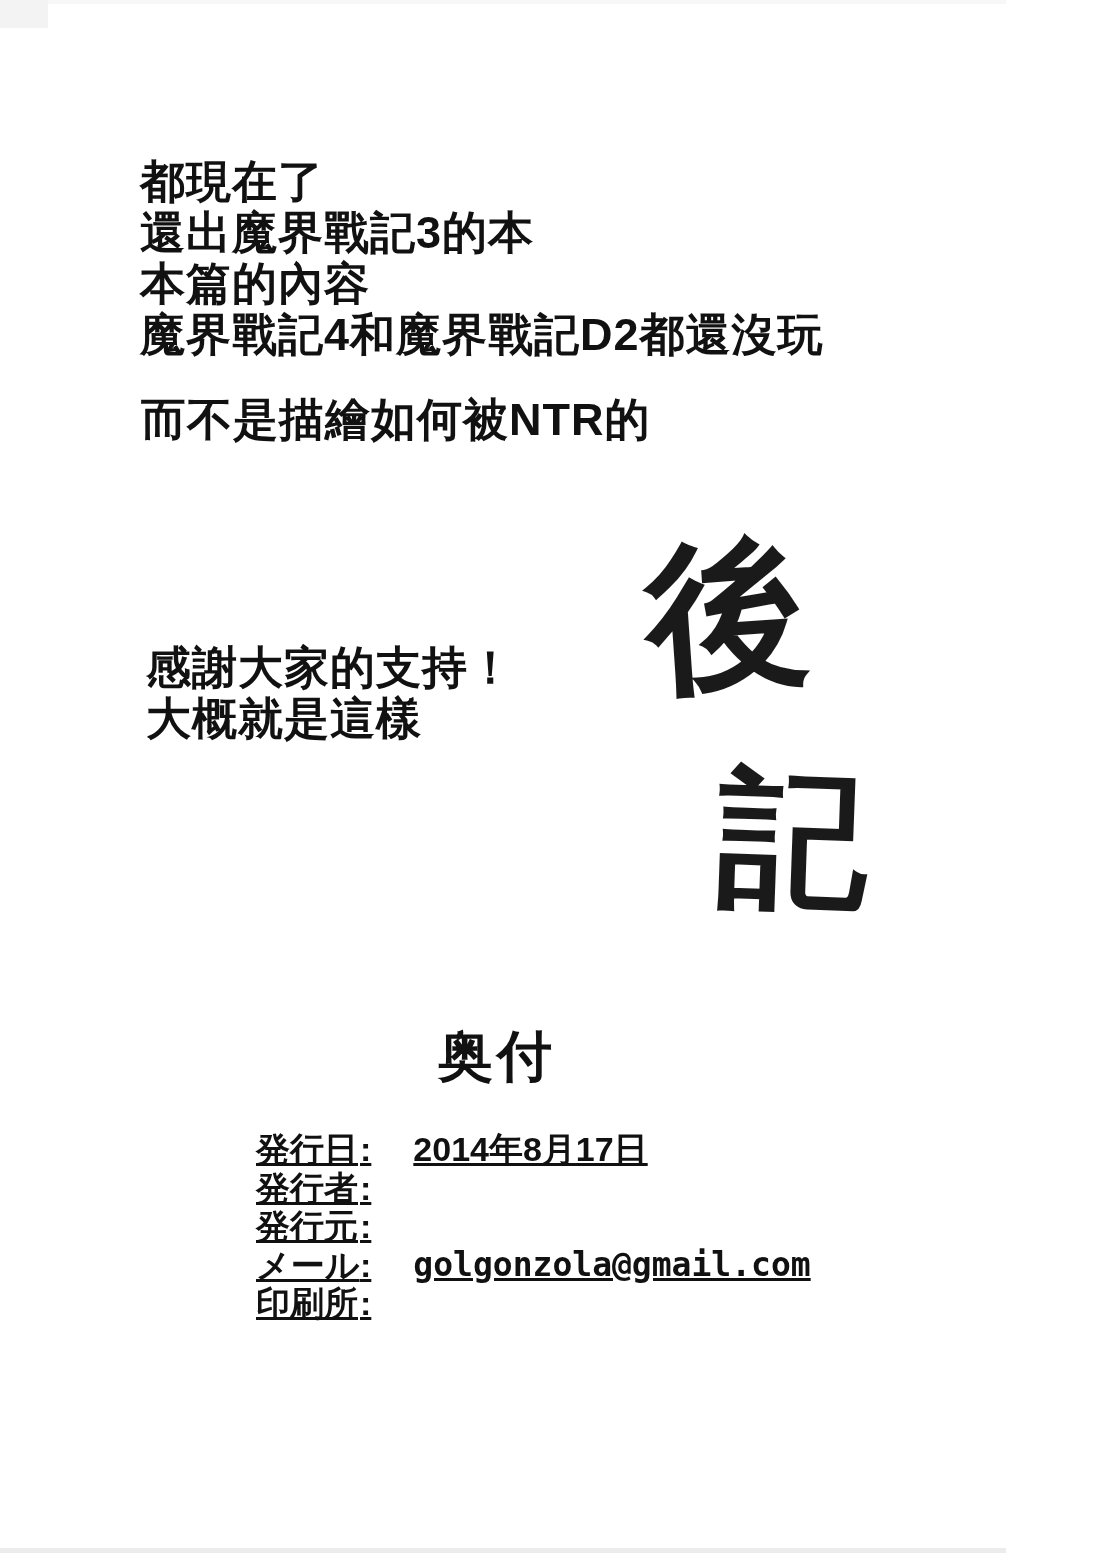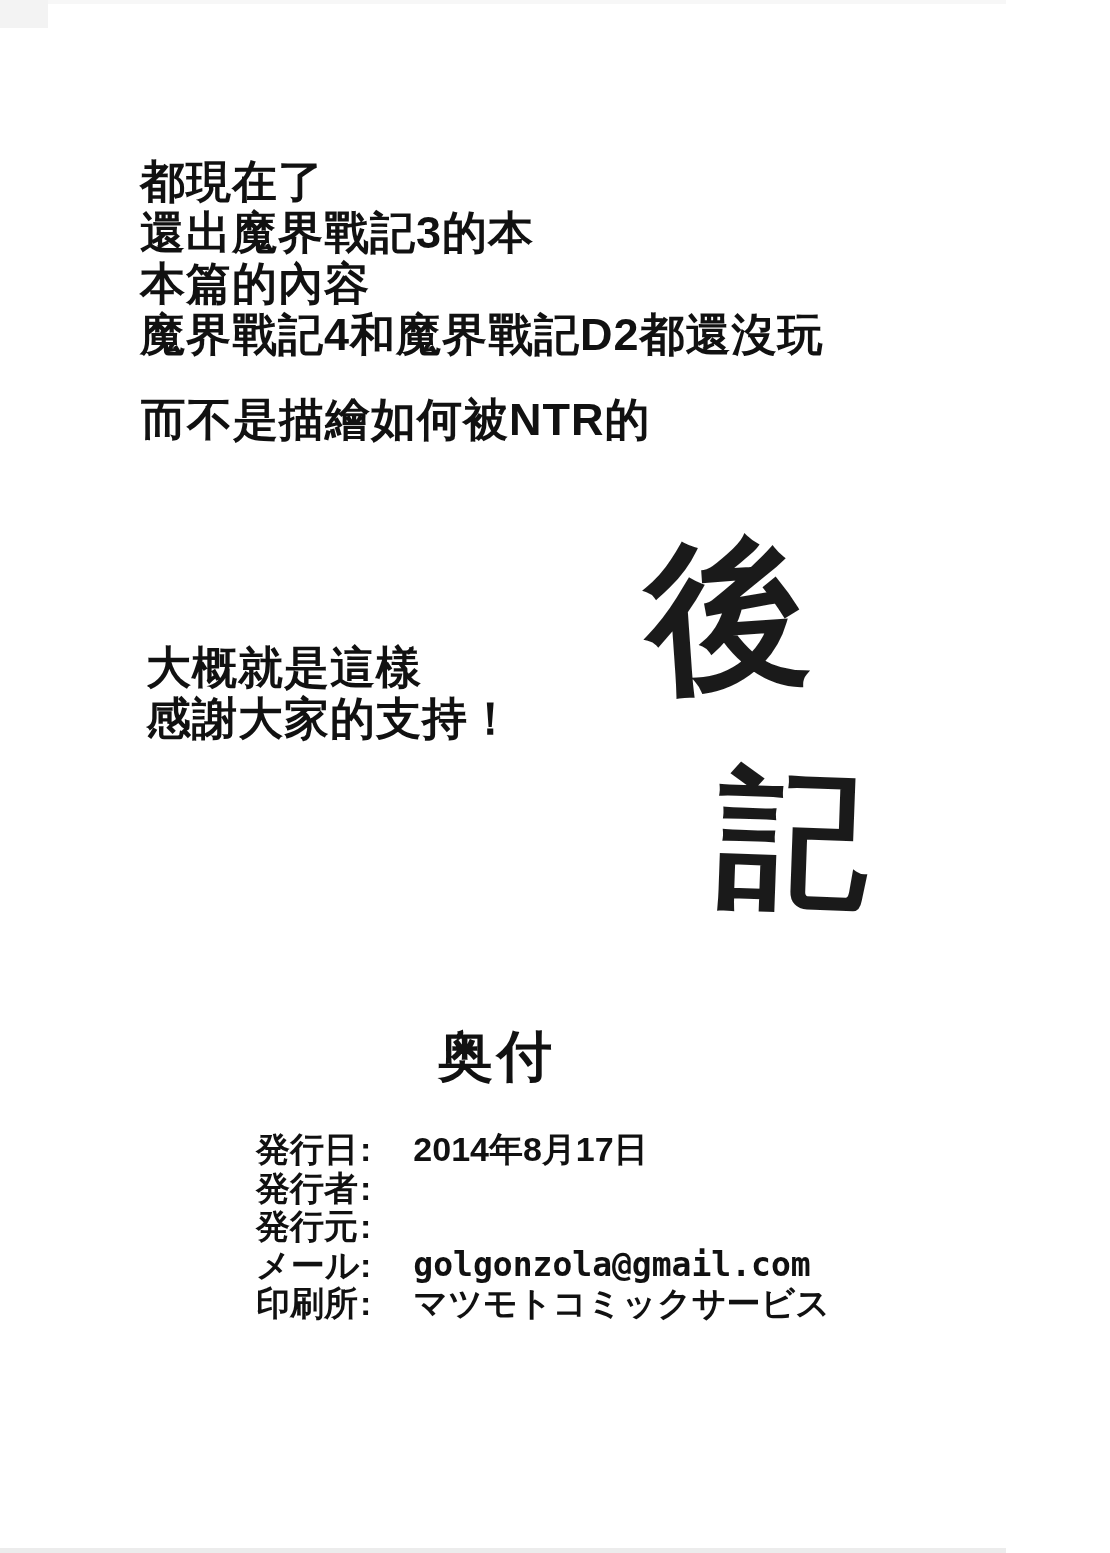--- a/index.html
+++ b/index.html
@@ -88,20 +88,21 @@
     left: 256px;
     top: 1130px;
     font-size: 34px;
     line-height: 38.5px;
     font-weight: 700;
     white-space: nowrap;
   }
   .colophon-row {
     display: flex;
     align-items: flex-start;
+    text-decoration: underline;
   }
   .colophon-row .label {
     display: inline-block;
     min-width: 104px;
   }
   .colophon-row .colon {
     display: inline-block;
   }
   .colophon-row .value {
     display: inline-block;
@@ -125,22 +126,22 @@
     <div class="line">還出魔界戰記3的本</div>
     <div class="line">本篇的內容</div>
     <div class="line">魔界戰記4和魔界戰記D2都還沒玩</div>
   </section>
 
   <section class="para p2">
     <div class="line">而不是描繪如何被NTR的</div>
   </section>
 
   <section class="para p3">
+    <div class="line">感謝大家的支持！</div>
     <div class="line">大概就是這樣</div>
-    <div class="line">感謝大家的支持！</div>
   </section>
 
   <div class="hand char-go">後</div>
   <div class="hand char-ki">記</div>
 
   <h1 class="colophon-heading">
     <span class="inner">奥付</span>
   </h1>
 
   <div class="colophon">
@@ -158,19 +159,18 @@
         <span class="colon">:</span>
     </div>
     <div class="colophon-row">
       <span class="label">メール</span>
         <span class="colon">:</span>
         <span class="value mono">golgonzola@gmail.com</span>
     </div>
     <div class="colophon-row">
       <span class="label">印刷所</span>
         <span class="colon">:</span>
-        <span class="value">マツモトコミックサービス</span>
     </div>
   </div>
 
   <div class="edge-bottom"></div>
 
 </div>
 
 </body></html>

